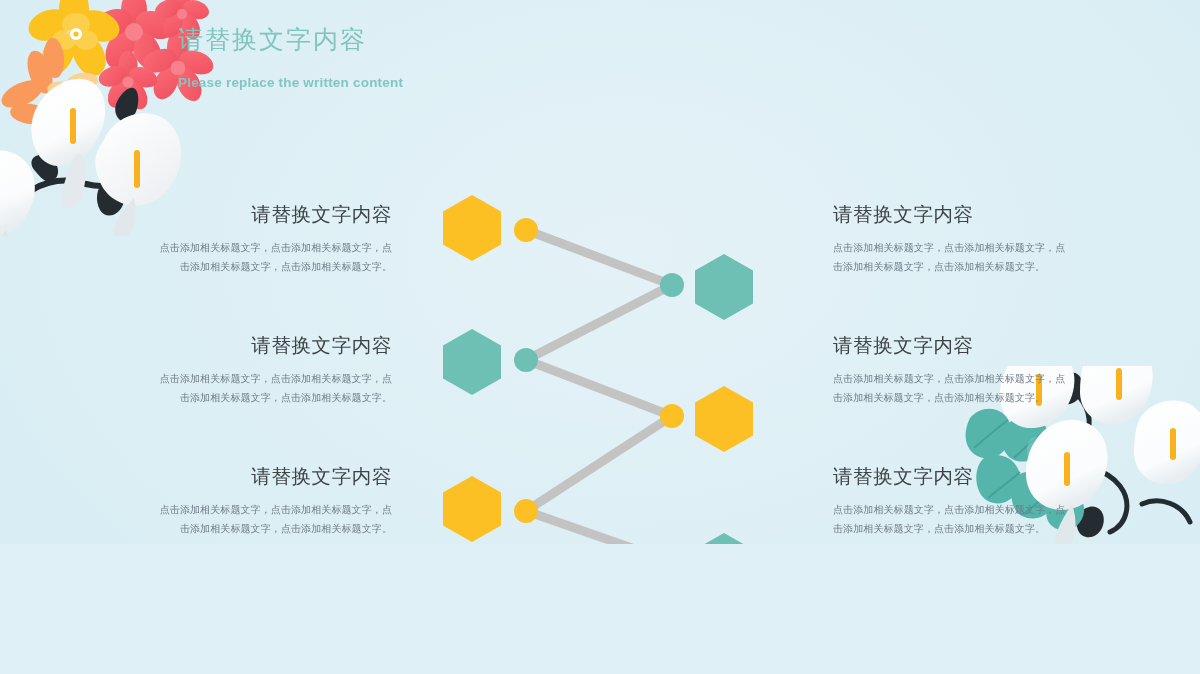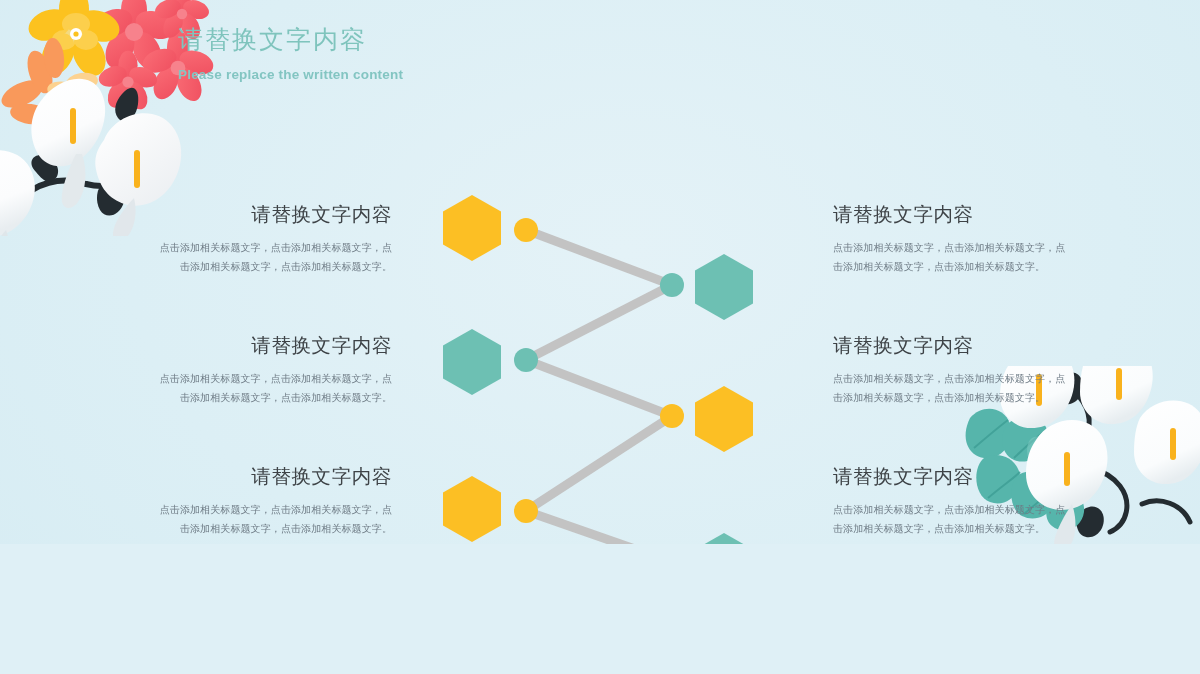--- a/index.html
+++ b/index.html
@@ -31,21 +31,21 @@
   }
   .title-cn {
     font-size: 25px;
     letter-spacing: 2px;
     color: #7fc4bd;
     line-height: 1.25;
     font-weight: 400;
     white-space: nowrap;
   }
   .title-en {
-    margin-top: 12px;
+    margin-top: 20px;
     font-size: 13.5px;
     font-weight: bold;
     letter-spacing: 0.2px;
     color: #83c5c2;
     white-space: nowrap;
   }
 
   
   .col { position: absolute; width: 240px; }
   .col-left  { left: 152px; text-align: right; }

